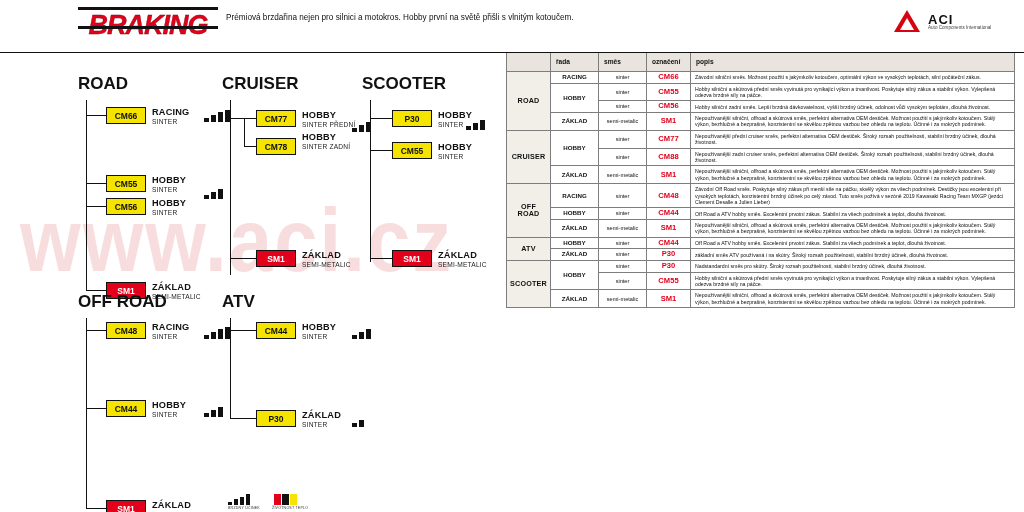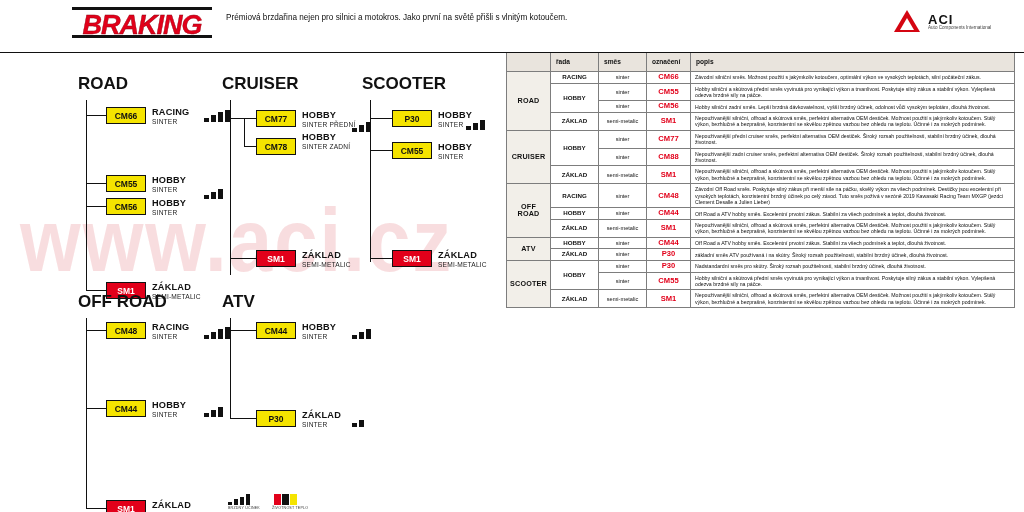--- a/index.html
+++ b/index.html
@@ -27,22 +27,22 @@
     white-space:nowrap;
   }
   
   .header{
     position:absolute;left:0;top:0;width:1024px;height:52px;
     border-bottom:1px solid #111;
     z-index:3;
     background:transparent;
   }
   .logo{
-    position:absolute;left:72px;top:8px;
-    width:140px;height:29px;
+    position:absolute;left:78px;top:8px;
+    width:140px;height:20px;
   }
   .logo .braking{
     font-family:"Liberation Sans", sans-serif;
     font-weight:bold;font-style:italic;
     font-size:27px;
     color:#e2001a;
     letter-spacing:-1px;
     line-height:34px;
     text-align:center;
     -webkit-text-stroke:0.4px #8a0010;
@@ -174,21 +174,21 @@
 
 <div class="watermark">www.aci.cz</div>
 
 <div class="header">
   <div class="logo">
     <div class="bar"></div>
     <div class="braking">BRAKING</div>
     <div class="bar2"></div>
   </div>
   <div class="headtext">
-    <div>Prémiová brzdařina nejen pro silnici a motokros. Jako první na světě přišli s vlnitým kotoučem.</div>
+    <div>Prémiová brzdařina nejen pro silnici a motokros. Hobby první na světě přišli s vlnitým kotoučem.</div>
   </div>
   <div class="aci">
     <div class="tri"></div>
     <div class="tri2"></div>
     <div class="acitext">ACI</div>
     <div class="acisub">Auto Components International</div>
   </div>
 </div>
 
 <div class="left">

